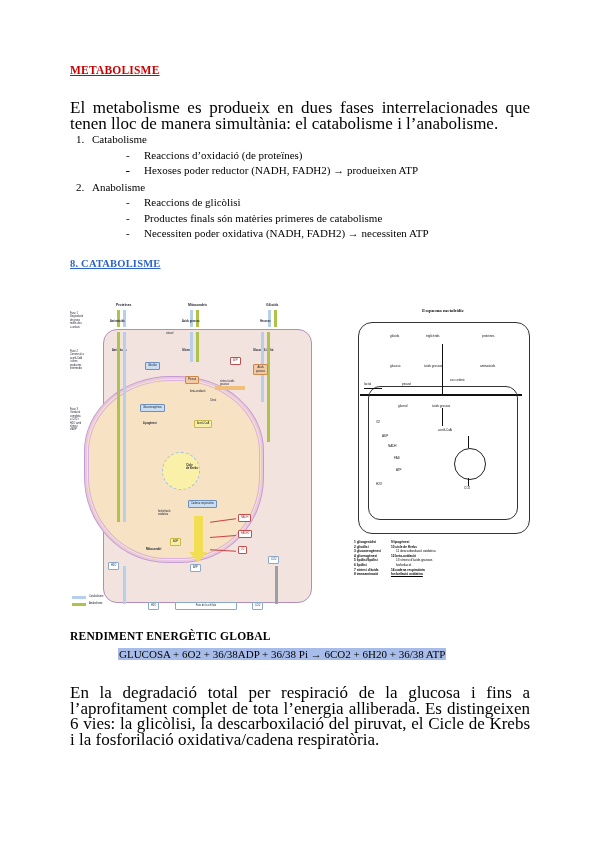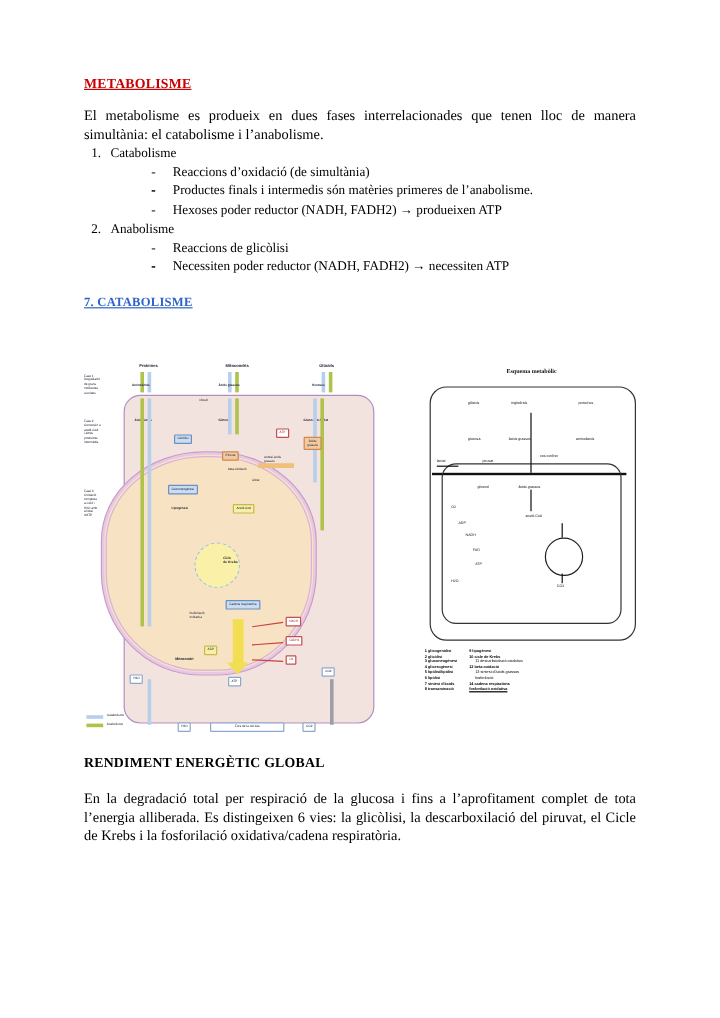--- a/index.html
+++ b/index.html
@@ -18,24 +18,24 @@
     position:absolute;
     left:70px; top:64px; width:460px;
   }
 
   
   .h-title{
     font-size:11.5px;font-weight:bold;
     color:#CC0000;
     text-decoration:underline;
     letter-spacing:.2px;
-    margin:0 0 13px 0;
+    margin:0 0 24px 0;
   }
   .para{
-    font-size:12px;line-height:15.5px;
+    font-size:17px;line-height:15.5px;
     text-align:justify;
     margin:0 0 1px 0;
   }
   .ol{
     list-style:none;margin:0;padding:0;
   }
   .ol-item{
     font-size:11px;line-height:15.5px;
     padding-left:22px;
     position:relative;
@@ -65,21 +65,21 @@
   }
   .h-purple{
     font-size:11.5px;font-weight:bold;
     color:#6A5ACD;
     margin:0 0 16px 0;
     letter-spacing:.3px;
   }
   .h-bold{
     font-size:11.5px;font-weight:bold;
     color:#000;
-    margin:0 0 16px 0;
+    margin:0 0 2px 0;
     letter-spacing:.2px;
   }
   .eq{
     font-size:11px;
     margin:0 0 13px 48px;
     display:inline-block;
     background:#A8BCEA;
     padding:0 1px;
   }
   .eq-wrap{margin:0 0 12px 0;}
@@ -189,38 +189,38 @@
 
     <div class="h-title">METABOLISME</div>
 
     <p class="para">El metabolisme es produeix en dues fases interrelacionades que tenen lloc de manera simultània: el catabolisme i l’anabolisme.</p>
 
     <ul class="ol">
       <li class="ol-item">
         <span class="num">1.</span>
         <span>Catabolisme</span>
         <ul class="sub">
-          <li class="sub-item"><span class="dash">-</span><span>Reaccions d’oxidació (de simultània)</span></li>
+          <li class="sub-item"><span class="dash">-</span><span>Reaccions d’oxidació (de proteïnes)</span></li>
           <li class="sub-item"><span class="dash">-</span></li>
-          <li class="sub-item"><span class="dash">-</span><span>Productes finals i intermedis són matèries primeres de l’anabolisme.</span></li>
+          <li class="sub-item"><span class="dash">-</span></li>
           <li class="sub-item"><span class="dash">-</span><span>Hexoses poder reductor (NADH, FADH2) → produeixen ATP</span></li>
         </ul>
       </li>
       <li class="ol-item">
         <span class="num">2.</span>
         <span>Anabolisme</span>
         <ul class="sub">
           <li class="sub-item"><span class="dash">-</span><span>Reaccions de glicòlisi</span></li>
-          <li class="sub-item"><span class="dash">-</span></li>
-          <li class="sub-item"><span class="dash">-</span><span>Necessiten poder reductor (NADH, FADH2) → necessiten ATP</span></li>
+          <li class="sub-item"><span class="dash">-</span><span>Productes finals són matèries primeres de catabolisme</span></li>
+          <li class="sub-item"><span class="dash">-</span><span>Necessiten poder oxidativa (NADH, FADH2) → necessiten ATP</span></li>
         </ul>
       </li>
     </ul>
 
-    <div class="h-blue">7. CATABOLISME</div>
+    <div class="h-blue">8. CATABOLISME</div>
   </div>
 
   <div class="figs">
 
     <div class="fig-left">
 
       <div class="lbl" style="left:46px;top:0;font-size:3.4px;font-weight:bold;">Proteïnes</div>
       <div class="lbl" style="left:118px;top:0;font-size:3.4px;font-weight:bold;">Mitocondris</div>
       <div class="lbl" style="left:196px;top:0;font-size:3.4px;font-weight:bold;">Glúcids</div>
 
@@ -359,16 +359,19 @@
           <div class="sub2">fosforilació</div>
           <div>14 cadena respiratòria</div>
           <div class="ul">fosforilació oxidativa</div>
         </div>
       </div>
     </div>
   </div>
 
   <div style="position:absolute;left:70px;top:630px;width:460px;">
     <div class="h-bold">RENDIMENT ENERGÈTIC GLOBAL</div>
+    <div class="eq-wrap">
+      <span class="eq">GLUCOSA + 6O2 + 36/38ADP + 36/38 Pi → 6CO2 + 6H20 + 36/38 ATP</span>
+    </div>
     <p class="para">En la degradació total per respiració de la glucosa i fins a l’aprofitament complet de tota l’energia alliberada. Es distingeixen 6 vies: la glicòlisi, la descarboxilació del piruvat, el Cicle de Krebs i la fosforilació oxidativa/cadena respiratòria.</p>
   </div>
 
 </div>
 
 </body></html>

